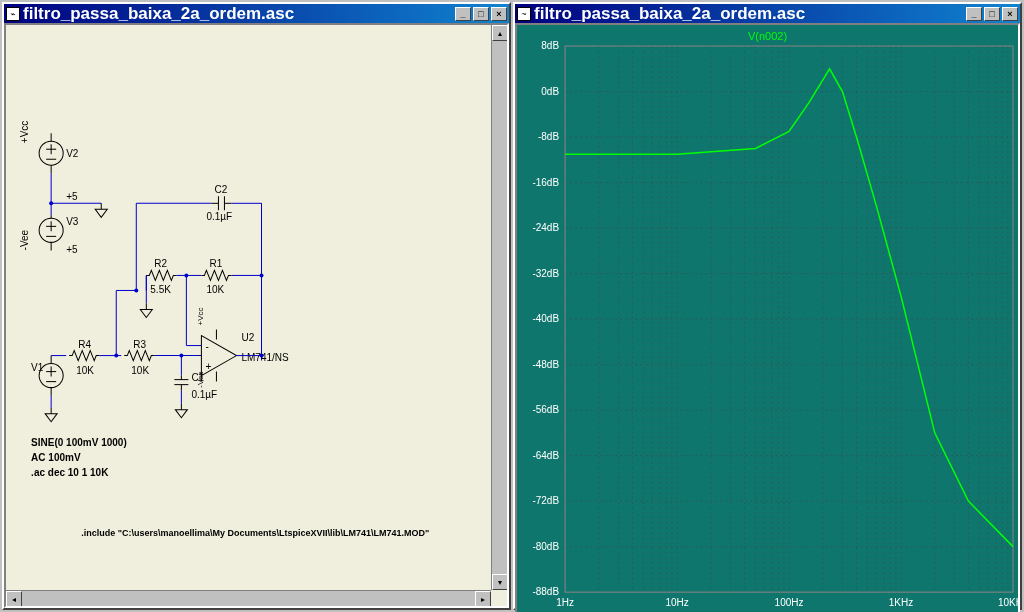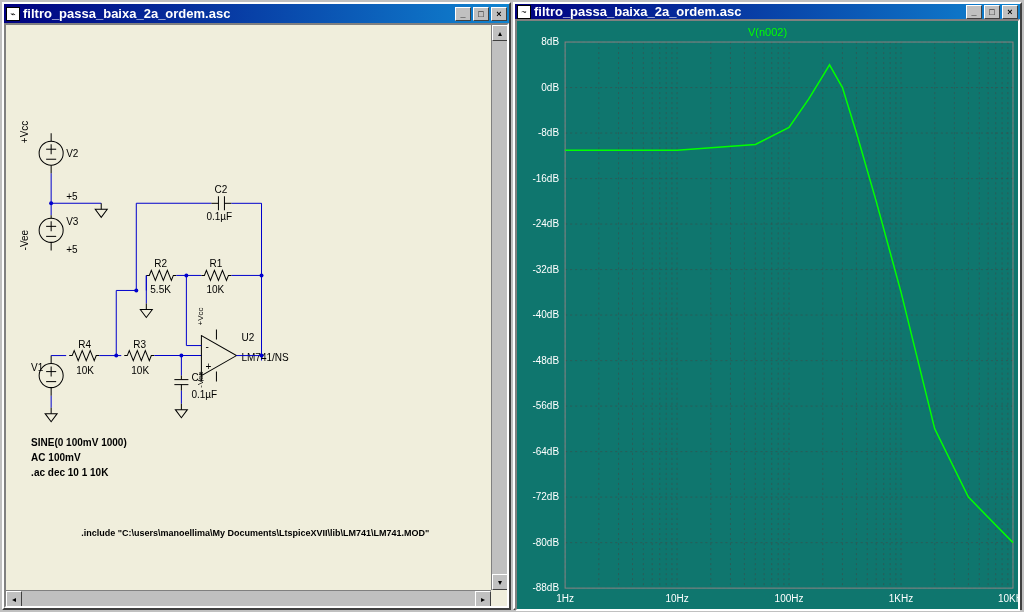--- a/index.html
+++ b/index.html
@@ -1,20 +1,20 @@
 <!DOCTYPE html>
 <html><head>
 <meta charset="utf-8">
 <style>
   *{box-sizing:border-box;margin:0;padding:0;font-family:"MS Sans Serif",Tahoma,sans-serif;font-size:11px;}
   body{background:#c0c0c0;width:1024px;height:612px;overflow:hidden;display:flex;gap:2px;padding:2px;}
   .pane{flex:1;display:flex;flex-direction:column;border:2px solid;border-color:#fff #404040 #404040 #fff;background:#c0c0c0;}
   .titlebar{height:19px;background:linear-gradient(to right,#000080,#1084d0);color:#fff;display:flex;align-items:center;padding:0 2px;}
   .tb-icon{width:14px;height:14px;background:#fff;border:1px solid #000;margin-right:3px;flex:0 0 14px;display:flex;align-items:center;justify-content:center;font-size:9px;color:#000;}
-  .tb-title{flex:1;font-weight:bold;font-size:13px;overflow:hidden;white-space:nowrap;}
+  .tb-title{flex:1;font-weight:bold;font-size:17px;overflow:hidden;white-space:nowrap;}
   .tb-btn{width:16px;height:14px;background:#c0c0c0;border:1px solid;border-color:#fff #404040 #404040 #fff;margin-left:2px;display:flex;align-items:center;justify-content:center;font-size:9px;font-family:Arial;color:#000;font-weight:bold;}
   .paper{flex:1;background:#f0eedc;border:2px solid;border-color:#808080 #fff #fff #808080;position:relative;overflow:hidden;}
   .paper svg{width:100%;height:100%;}
   .comp-label{font-family:Arial;font-size:10px;fill:#000;}
   .wire{stroke:#0000cc;stroke-width:1;fill:none;}
   .node{fill:#0000cc;}
   .gnd{stroke:#000;stroke-width:1;fill:none;}
   .comp{stroke:#000;stroke-width:1;fill:none;}
   .directive{font-family:Arial;font-size:10px;fill:#000;font-weight:bold;}
 

